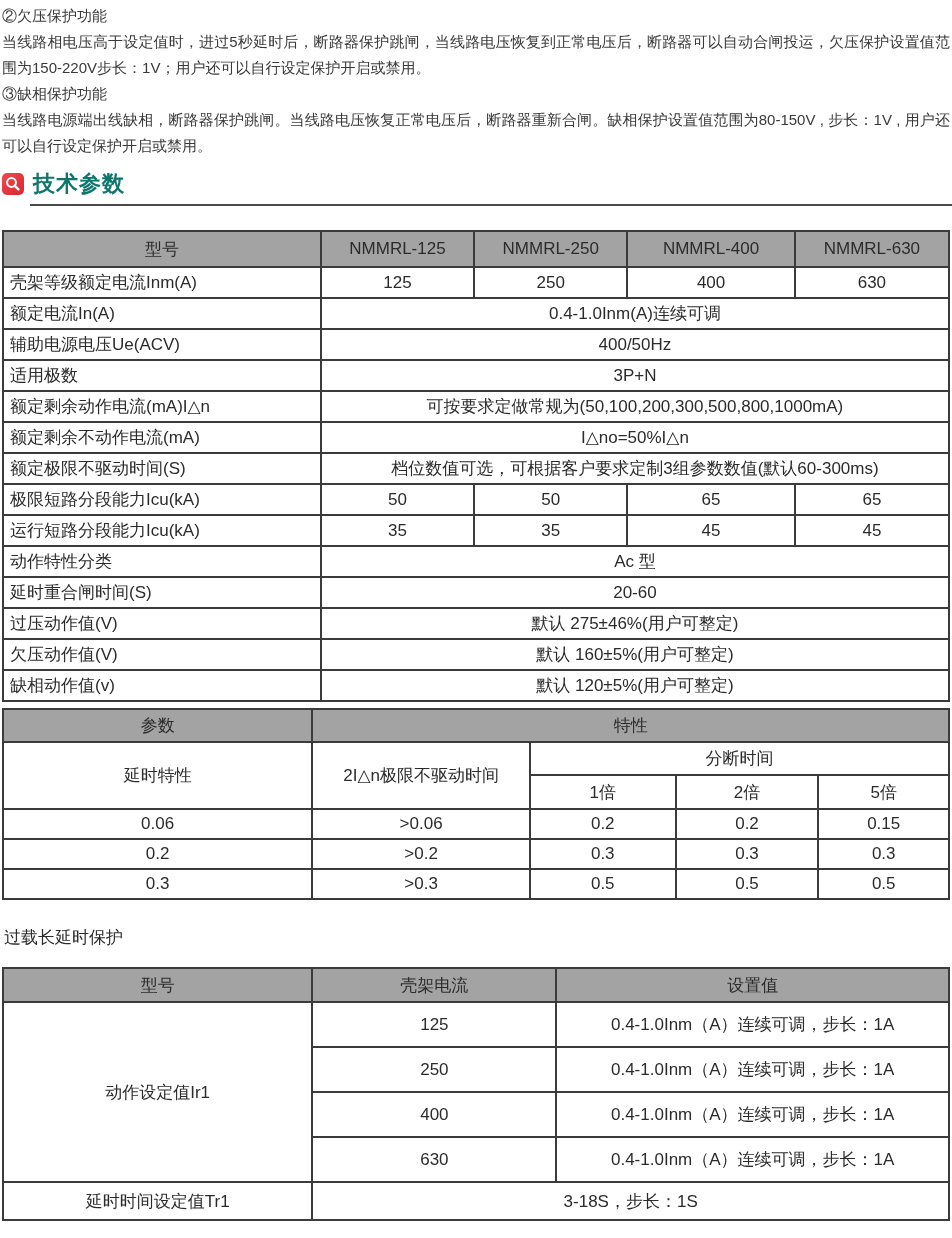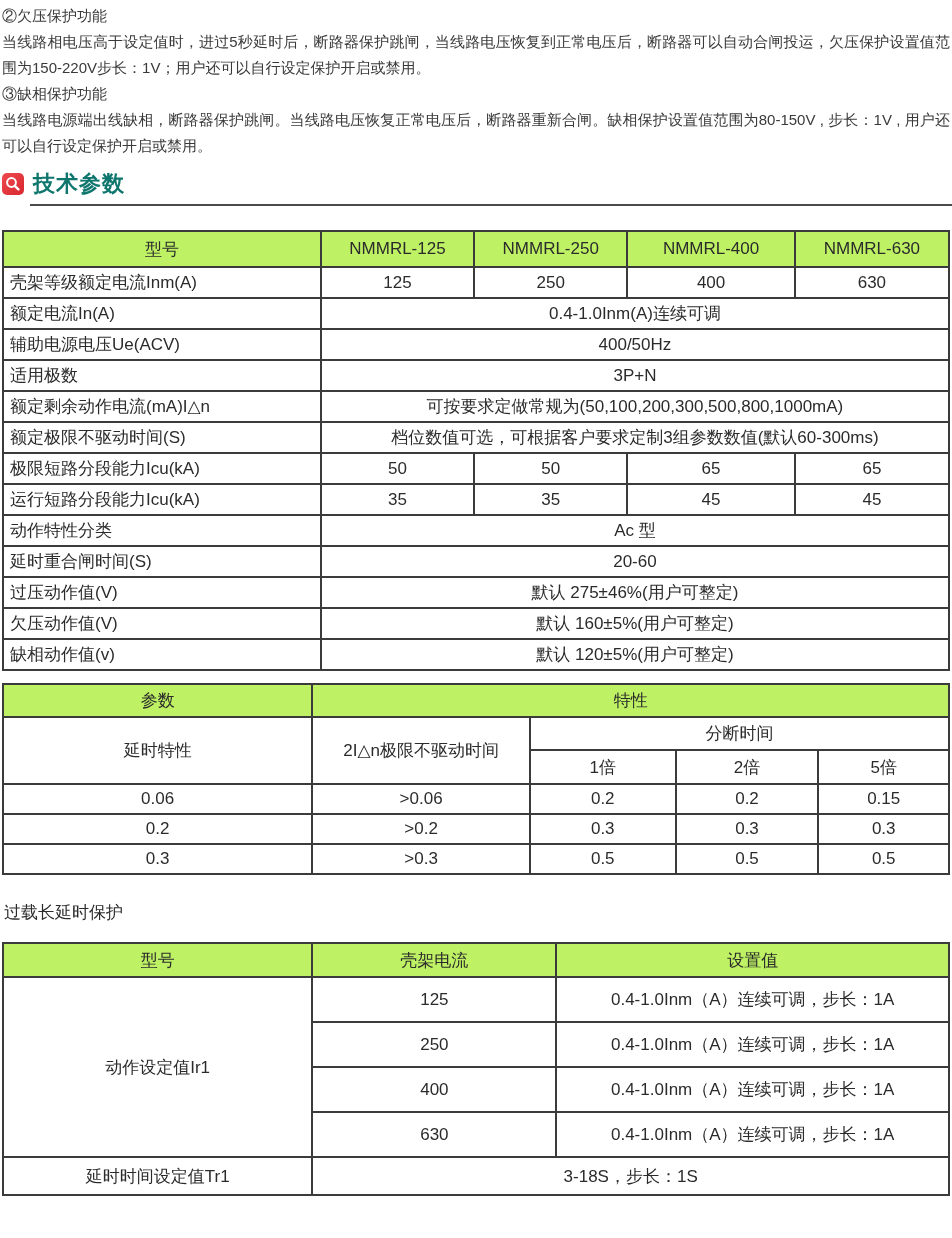--- a/index.html
+++ b/index.html
@@ -24,28 +24,28 @@
   .heading-text { font-size: 22px; font-weight: bold; color: #0f766e; letter-spacing: 1px; }
   .rule { border-top: 2px solid #4a4a4a; margin: 8px 0 0 30px; }
 
   
   table { border-collapse: collapse; table-layout: fixed; width: 948px; margin-left: 2px; }
   th, td {
     border: 2px solid #3b3b3b; text-align: center; vertical-align: middle;
     font-size: 17px; font-weight: normal; color: #2b2b2b; padding: 2px 6px;
     overflow: hidden;
   }
-  thead th, .hdr { background: #bef264; }
+  thead th, .hdr { background: #a3a3a3; }
 
   .spec-table { margin-top: 24px; }
   .spec-table thead tr { height: 36px; }
   .spec-table tbody tr { height: 31px; }
   .spec-table td.label-cell { text-align: left; }
 
-  .delay-table { margin-top: 12px; }
+  .delay-table { margin-top: 6px; }
   .delay-table thead tr { height: 33px; }
   .delay-table tr.group-row { height: 33px; }
   .delay-table tr.sub-row { height: 34px; }
   .delay-table tbody tr.data-row { height: 30px; }
 
   .overload-caption { margin: 26px 0 18px 4px; font-size: 17px; color:#2b2b2b; }
   .overload-table thead tr { height: 34px; }
   .overload-table tbody tr.data-row { height: 45px; }
   .overload-table tbody tr.footer-row { height: 38px; }
 </style>
@@ -107,20 +107,24 @@
         </tr>
         <tr>
           <td class="label-cell">适用极数</td>
           <td colspan="4">3P+N</td>
         </tr>
         <tr>
           <td class="label-cell">额定剩余动作电流(mA)I△n</td>
           <td colspan="4">可按要求定做常规为(50,100,200,300,500,800,1000mA)</td>
         </tr>
         <tr>
+          <td class="label-cell">额定剩余不动作电流(mA)</td>
+          <td colspan="4">I△no=50%I△n</td>
+        </tr>
+        <tr>
           <td class="label-cell">额定极限不驱动时间(S)</td>
           <td colspan="4">档位数值可选，可根据客户要求定制3组参数数值(默认60-300ms)</td>
         </tr>
         <tr>
           <td class="label-cell">极限短路分段能力Icu(kA)</td>
           <td>50</td>
           <td>50</td>
           <td>65</td>
           <td>65</td>
         </tr>

